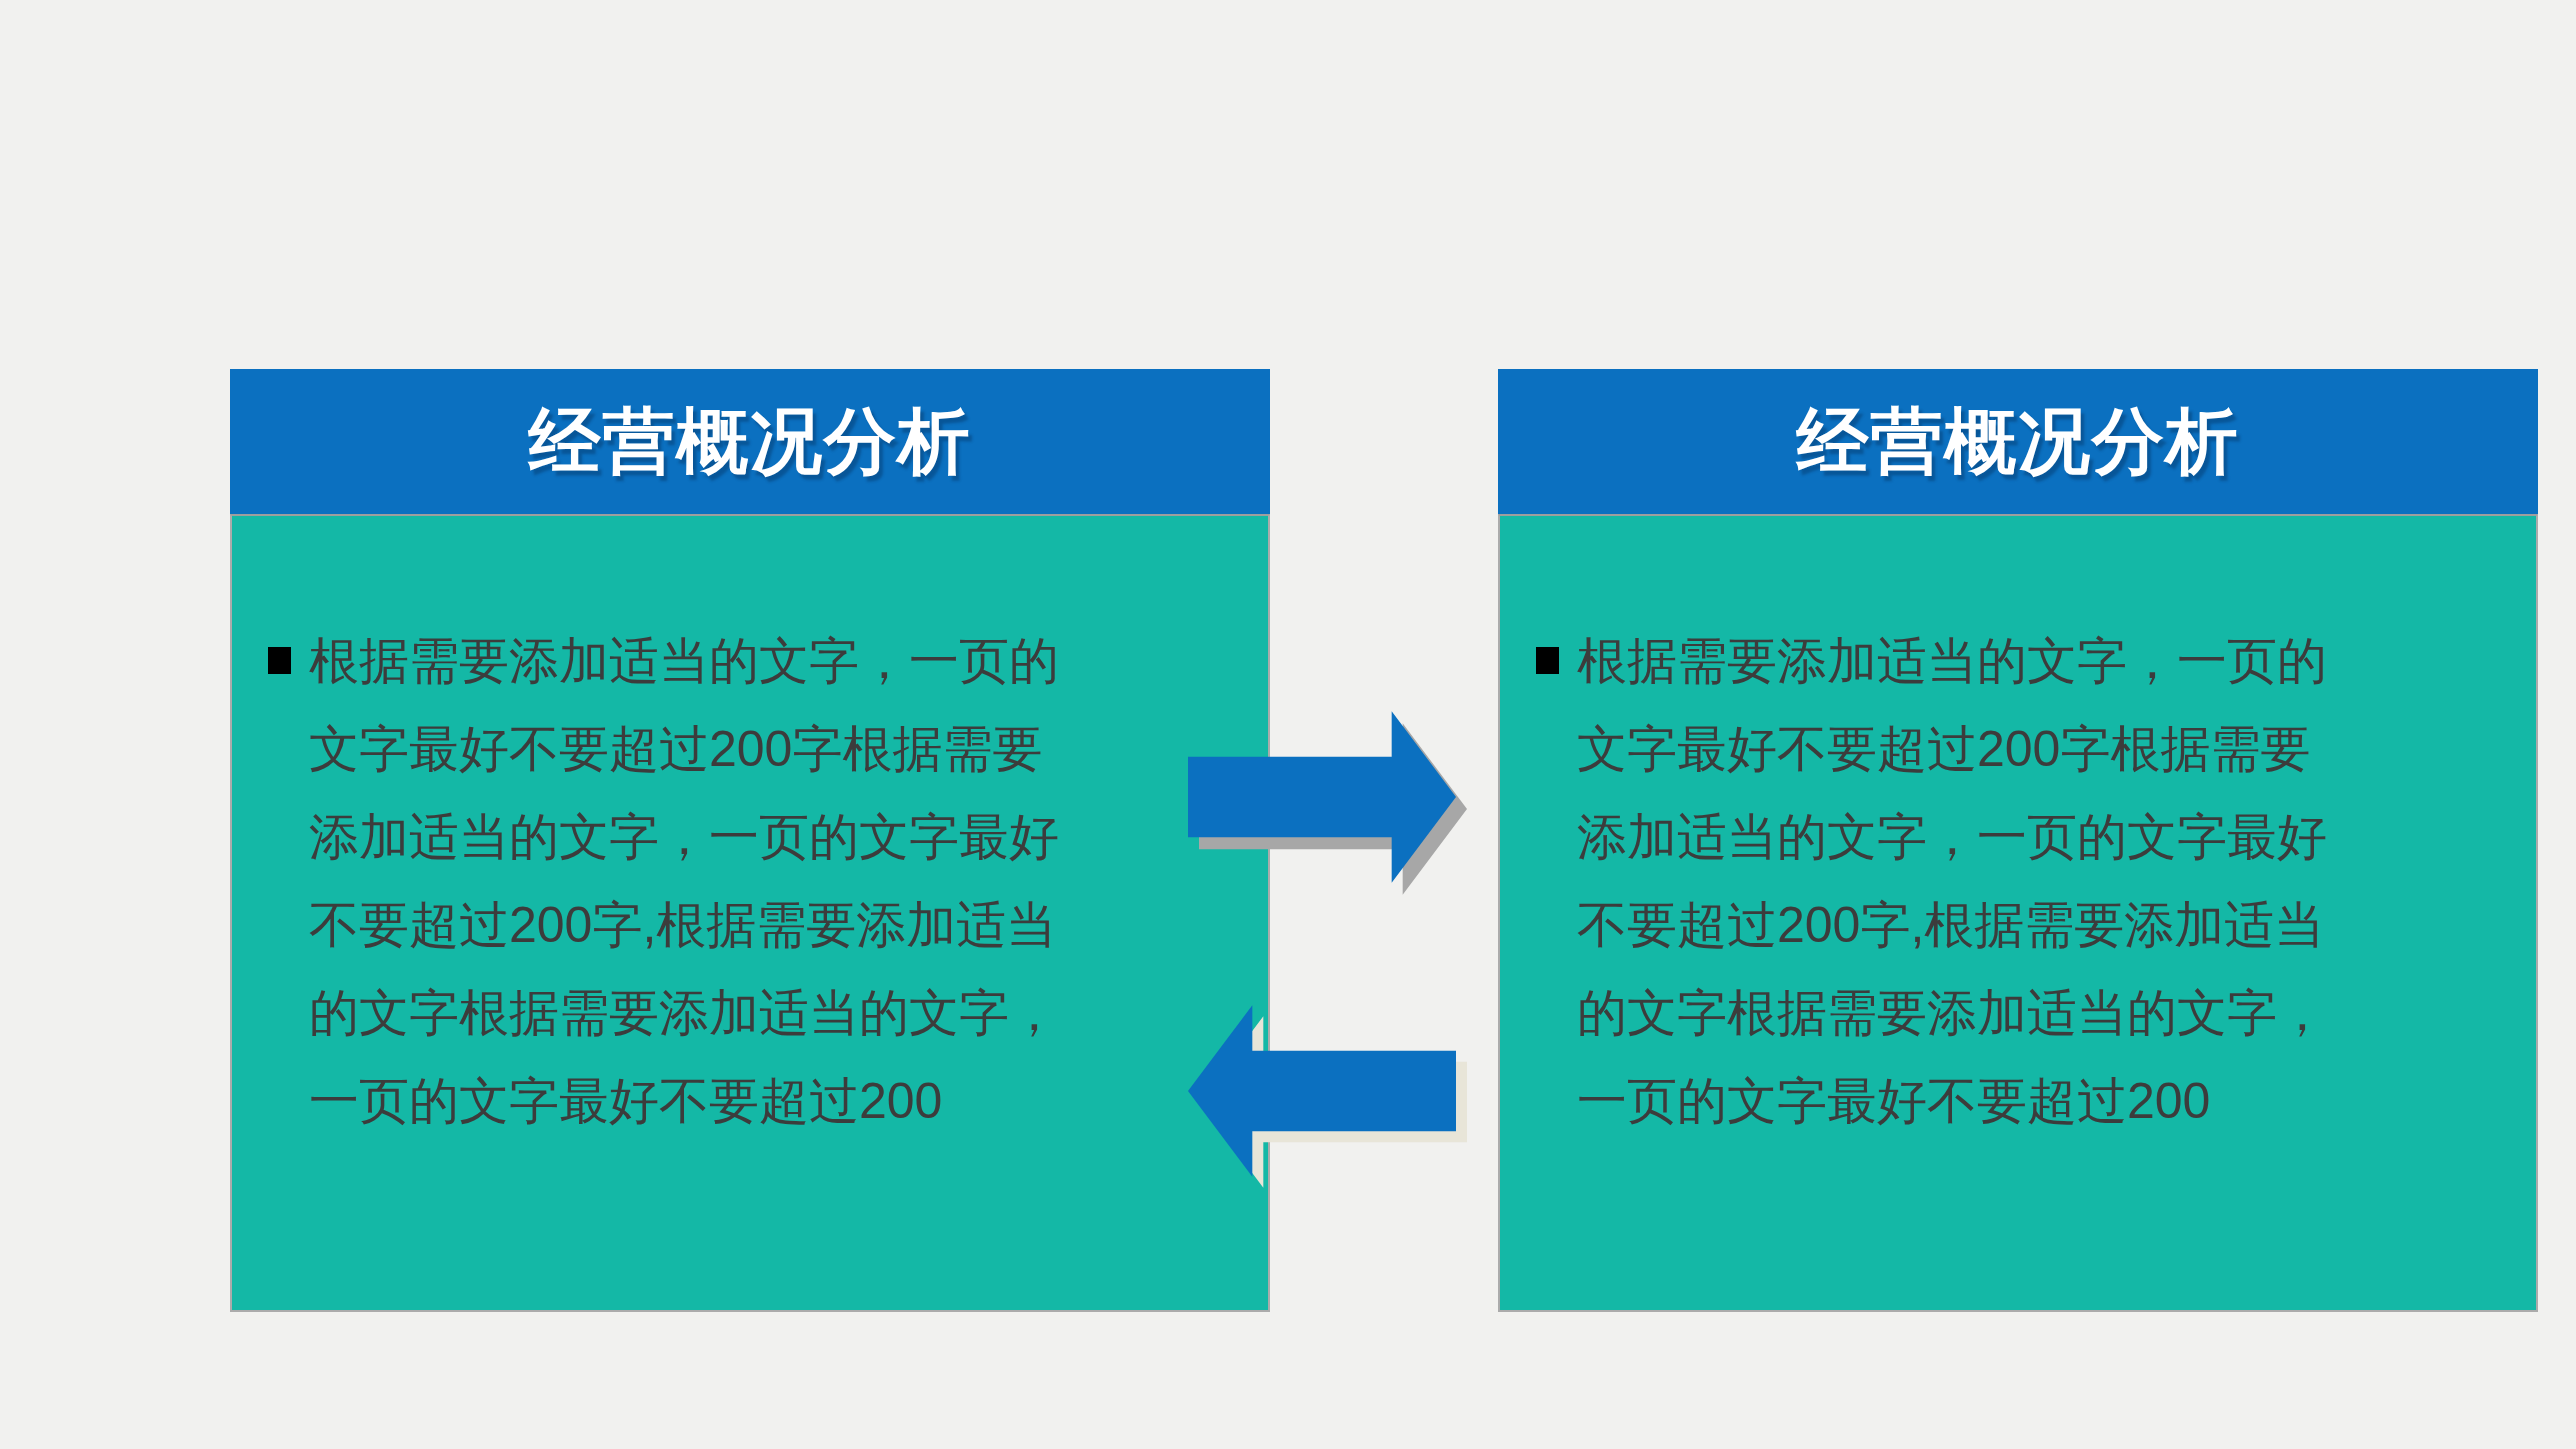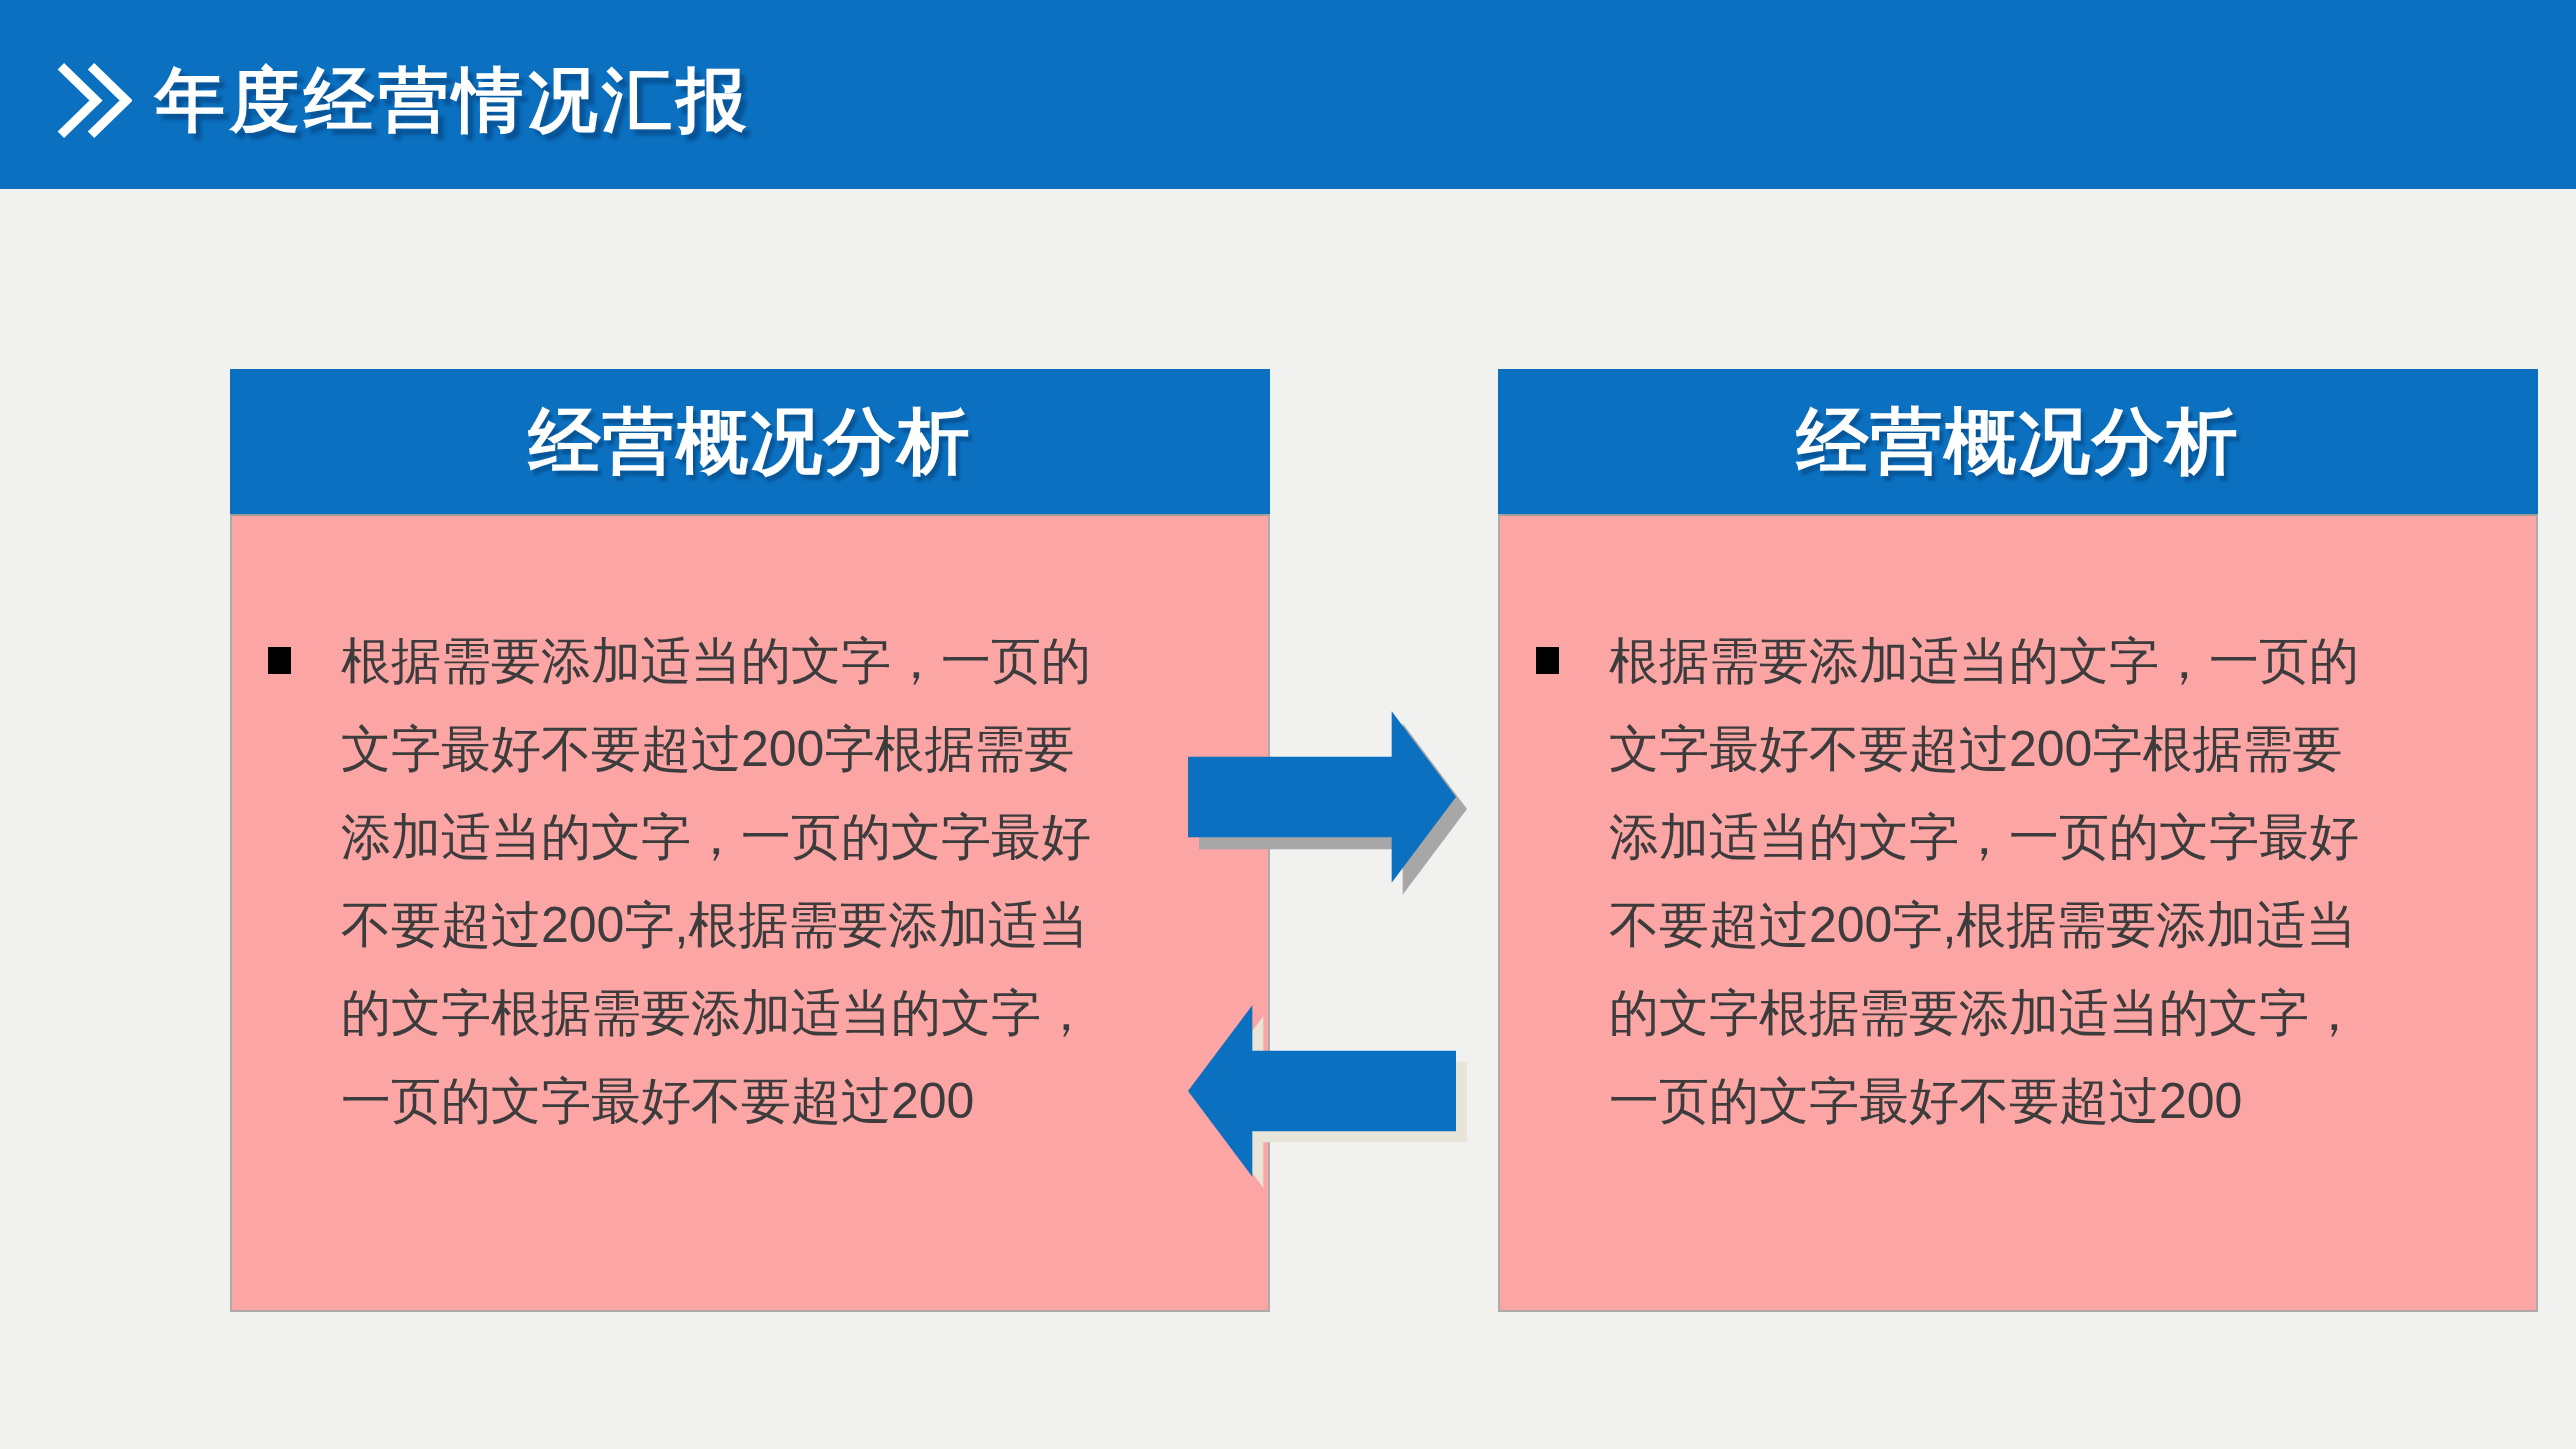--- a/index.html
+++ b/index.html
@@ -31,24 +31,24 @@
     height:145px;background:#0B70C0;
     display:flex;align-items:center;justify-content:center;
   }
   .card-title{
     font-size:72px;font-weight:bold;color:#FFFFFF;letter-spacing:1.8px;
     text-shadow:3.6px 5.4px 2.7px rgba(0,25,60,.30);
     white-space:nowrap;
   }
   .card-body{
     box-sizing:border-box;height:798px;
-    background:#fca5a5;
+    background:#14b8a6;
     border:2.7px solid #ABABAB;border-top-color:#9E9E9E;
     padding:101px 27px 0 36px;
-    display:flex;align-items:flex-start;gap:32px;
+    display:flex;align-items:flex-start;
   }
   .bullet{
     flex:0 0 auto;width:23px;height:27px;background:#000000;
     margin-top:30px;margin-right:18px;
   }
   .body-lines .line{
     font-size:50px;line-height:88px;color:#3C3C3C;
     white-space:nowrap;
   }
   
@@ -67,27 +67,20 @@
       -4.5px  0   0 #FFFFFF, 4.5px  0   0 #FFFFFF,
        0   -4.5px 0 #FFFFFF, 0    4.5px 0 #FFFFFF,
        8px 9.8px 12.5px rgba(255,255,255,.95);
   }
 </style>
 </head>
 <body>
 
 <div class="slide">
 
-  <header class="topbar">
-    <svg class="chevron" viewBox="0 0 92 90">
-      <polyline points="7,4 49,45 7,86" fill="none" stroke="#FFFFFF" stroke-width="11"></polyline>
-      <polyline points="43,4 85,45 43,86" fill="none" stroke="#FFFFFF" stroke-width="11"></polyline>
-    </svg>
-    <h1>年度经营情况汇报</h1>
-  </header>
 
   <section class="card card--left">
     <div class="card-header">
       <div class="card-title">经营概况分析</div>
     </div>
     <div class="card-body">
       <span class="bullet"></span>
       <div class="body-lines">
         <div class="line">根据需要添加适当的文字，一页的</div>
         <div class="line">文字最好不要超过200字根据需要</div>

